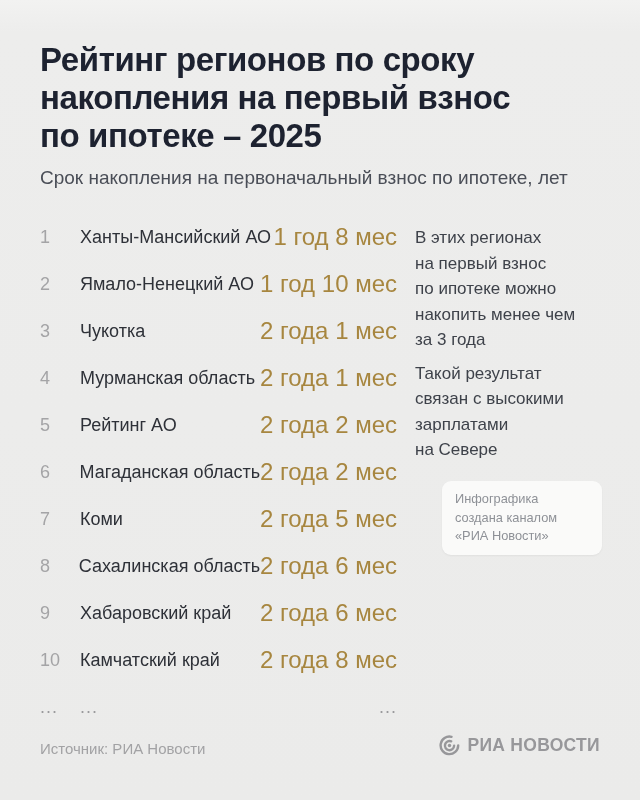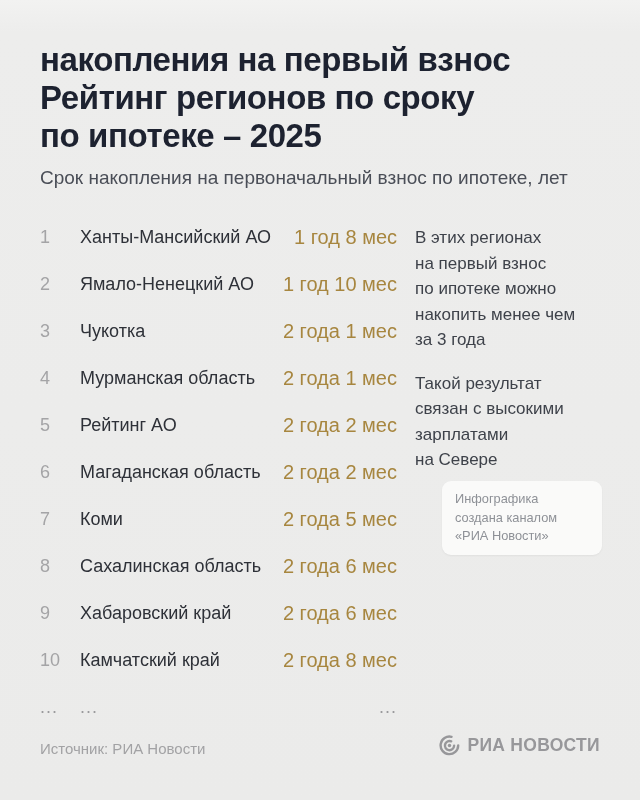--- a/index.html
+++ b/index.html
@@ -29,29 +29,29 @@
     font-size: 19px;
     line-height: 19px;
     color: #4a4e57;
   }
 
   
   .list { position: absolute; left: 40px; top: 225px; width: 357px; }
   .lrow { display: flex; align-items: flex-start; height: 47px; }
   .lrank  { width: 40px; font-size: 18px; line-height: 24px; color: #a4a4a6; }
   .lregion{ flex: 1; font-size: 18px; line-height: 24px; color: #2e3138; white-space: nowrap; }
-  .lterm  { font-size: 20px; line-height: 24px; color: #a7863f; white-space: nowrap; }
+  .lterm  { font-size: 24px; line-height: 24px; color: #a7863f; white-space: nowrap; }
   .lrow.ellipsis .lrank,
   .lrow.ellipsis .lregion,
   .lrow.ellipsis .lterm { color: #9a9a9c; letter-spacing: 1px; font-size: 18px; }
 
   
   .aside { position: absolute; left: 415px; top: 225px; width: 215px; }
   .aside .line { font-size: 17px; line-height: 25.5px; color: #3e424a; }
-  .aside .p2 { margin-top: 18px; }
+  .aside .p2 { margin-top: 8px; }
 
   
   .callout {
     position: absolute;
     left: 442px;
     top: 481px;
     width: 134px;
     padding: 9px 13px;
     background: #fafaf9;
     border-radius: 9px;
@@ -86,22 +86,22 @@
   }
   .globe { display: block; }
 </style>
 </head>
 <body>
 
 <div class="canvas">
 
   <div class="header">
     <div class="title">
+      <div class="title-line">Рейтинг регионов по сроку</div>
       <div class="title-line">накопления на первый взнос</div>
-      <div class="title-line">Рейтинг регионов по сроку</div>
       <div class="title-line">по ипотеке – 2025</div>
     </div>
     <div class="subtitle">Срок накопления на первоначальный взнос по ипотеке, лет</div>
   </div>
 
   <div class="list">
     <div class="lrow">
       <span class="lrank">1</span>
       <span class="lregion">Ханты-Мансийский АО</span>
       <span class="lterm">1 год 8 мес</span>

